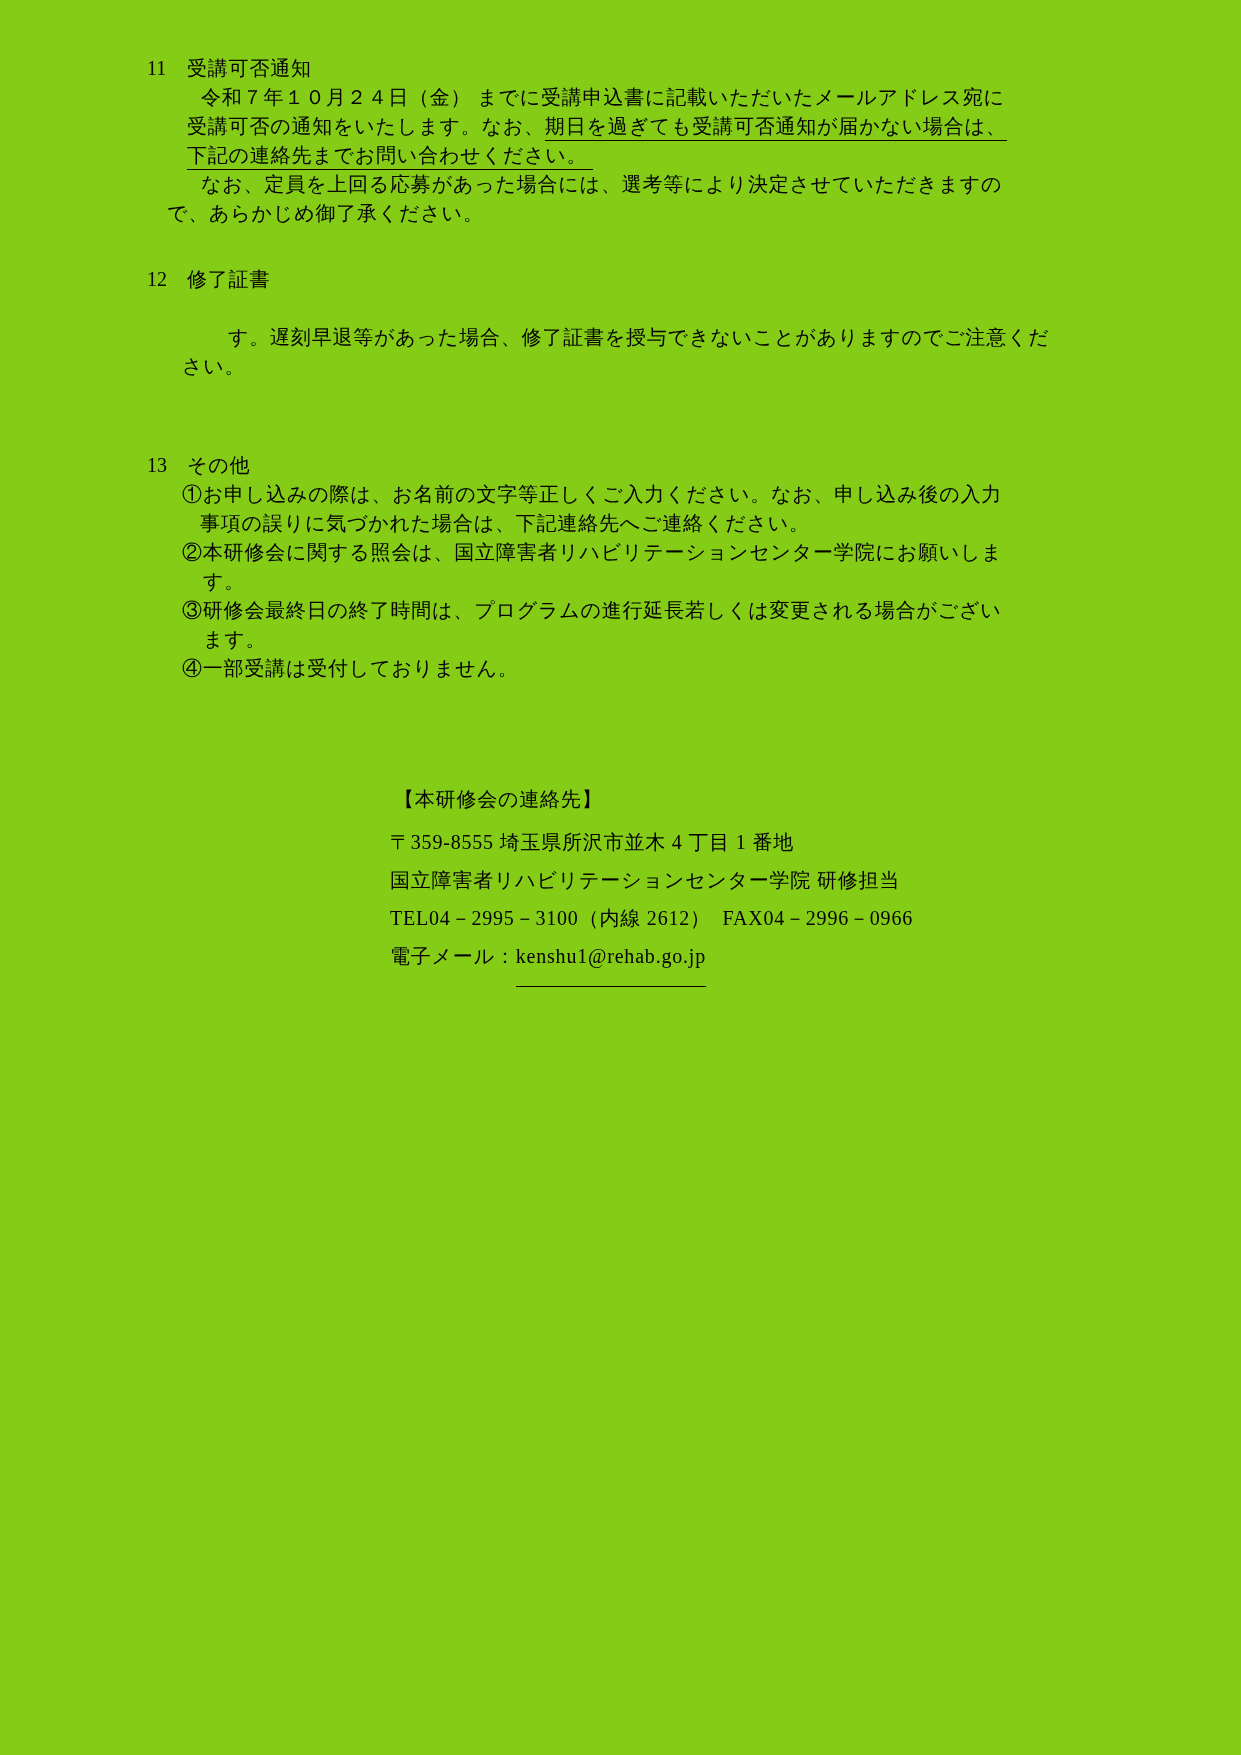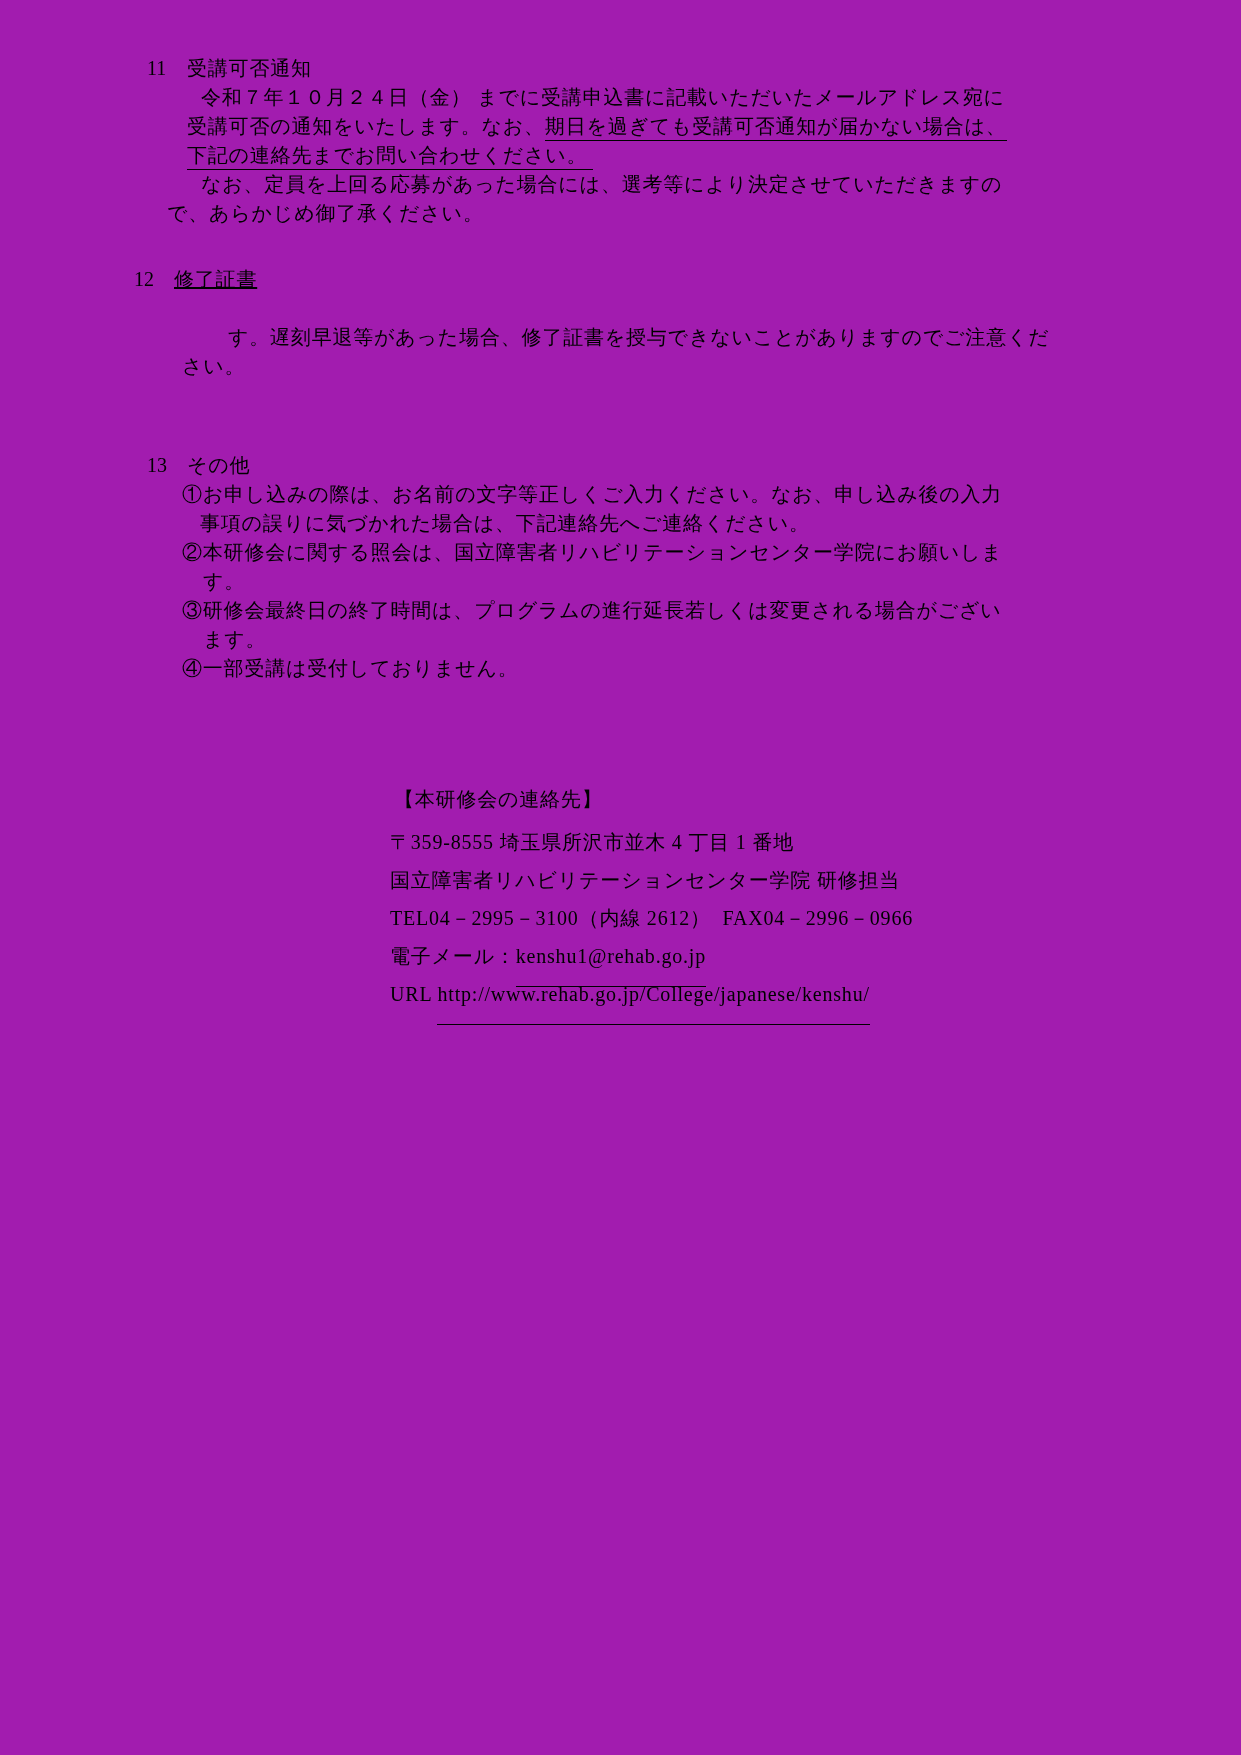--- a/index.html
+++ b/index.html
@@ -5,21 +5,21 @@
   html, body {
     margin: 0;
     padding: 0;
     background: #e8e8e8;
   }
   .page {
     position: relative;
     width: 1241px;
     height: 1755px;
     margin: 0 auto;
-    background: #a21caf;
+    background: #84cc16;
     color: #000000;
     font-family: "Liberation Serif", "DejaVu Serif", serif;
     overflow: hidden;
   }
   .ln {
     position: absolute;
     white-space: pre;
     font-size: 20px;
     line-height: 27px;
     letter-spacing: 0.8px;
@@ -52,21 +52,21 @@
   <div class="ln" style="left:201px; top:84px;">令和７年１０月２４日（金） までに受講申込書に記載いただいたメールアドレス宛に</div>
 
   <div class="ln" style="left:187px; top:113px;"><span>受講可否の通知をいたします。なお、</span><span class="ul">期日を過ぎても受講可否通知が届かない場合は、</span></div>
 
   <div class="ln" style="left:187px; top:142px;"><span class="ul">下記の連絡先までお問い合わせください。 </span></div>
 
   <div class="ln" style="left:201px; top:171px;">なお、定員を上回る応募があった場合には、選考等により決定させていただきますの</div>
 
   <div class="ln" style="left:167px; top:200px;">で、あらかじめ御了承ください。</div>
 
-  <div class="ln" style="left:134px; top:266px;text-decoration:underline;"><span class="num">12</span><span>修了証書</span></div>
+  <div class="ln" style="left:147px; top:266px;"><span class="num">12</span><span>修了証書</span></div>
 
 
   <div class="ln" style="left:182px; top:324px;margin-left:46px;">す。遅刻早退等があった場合、修了証書を授与できないことがありますのでご注意くだ</div>
 
   <div class="ln" style="left:182px; top:353px;">さい。</div>
 
   <div class="ln" style="left:147px; top:452px;"><span class="num">13</span><span>その他</span></div>
 
   <div class="ln" style="left:182px; top:481px;">①お申し込みの際は、お名前の文字等正しくご入力ください。なお、申し込み後の入力</div>
 
@@ -85,15 +85,14 @@
   <div class="ln" style="left:394px; top:786px;">【本研修会の連絡先】</div>
 
   <div class="ln" style="left:390px; top:829px;">〒359-8555 埼玉県所沢市並木 4 丁目 1 番地</div>
 
   <div class="ln" style="left:390px; top:867px;">国立障害者リハビリテーションセンター学院 研修担当</div>
 
   <div class="ln" style="left:390px; top:905px;text-align:center;">TEL04－2995－3100（内線 2612）  FAX04－2996－0966</div>
 
   <div class="ln" style="left:390px; top:943px;"><span>電子メール：</span><span class="link">kenshu1@rehab.go.jp</span></div>
 
-  <div class="ln" style="left:390px; top:981px;"><span>URL </span><span class="link">http://www.rehab.go.jp/College/japanese/kenshu/</span></div>
 
 </div>
 
 </body></html>

